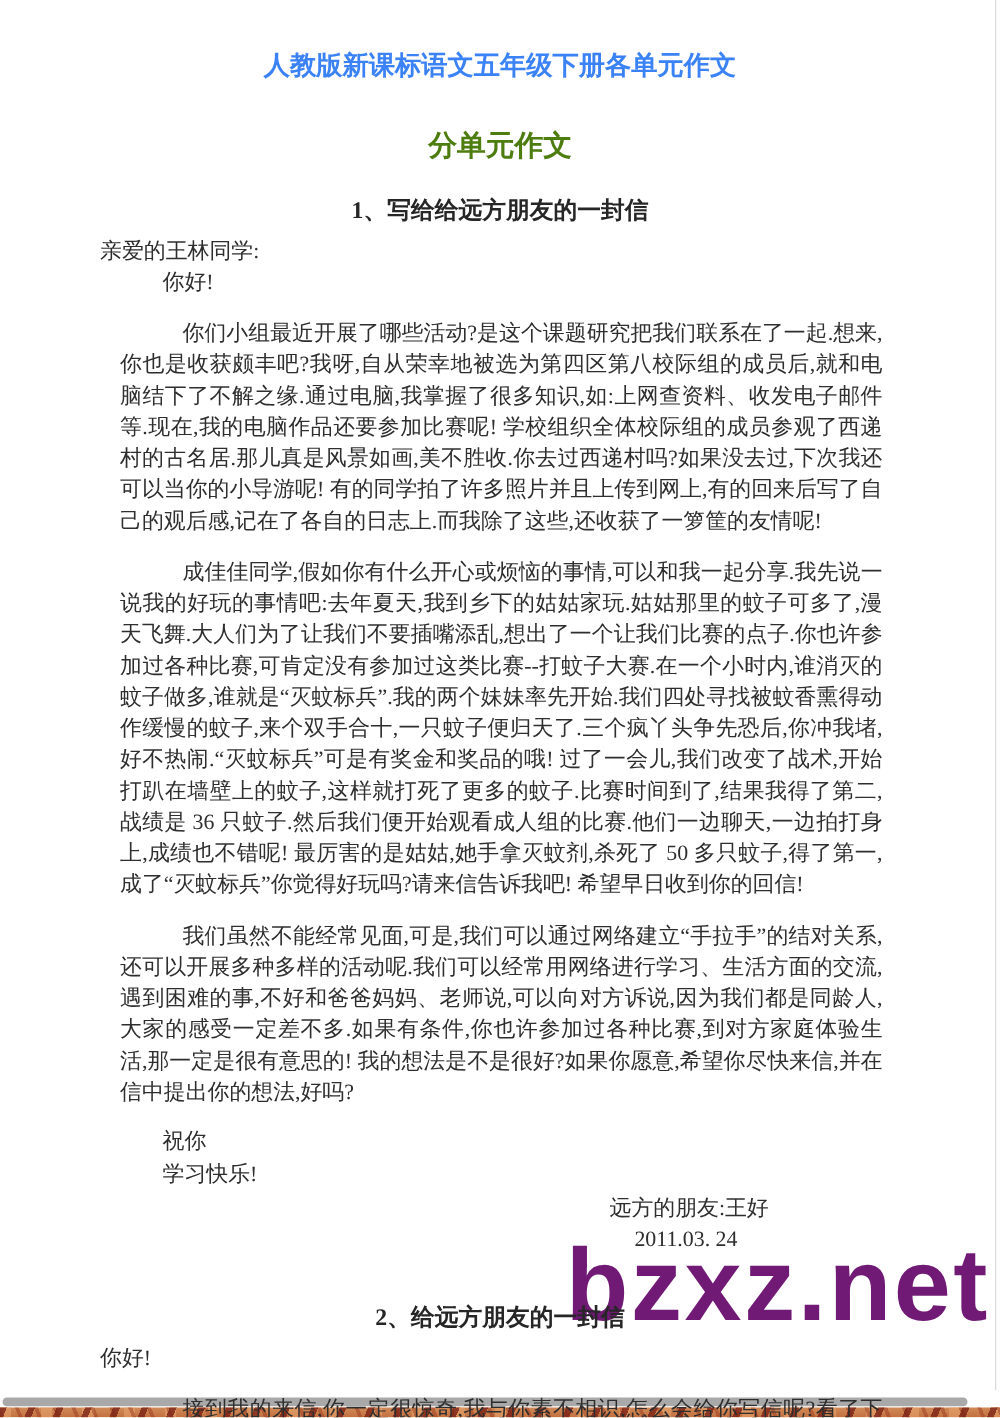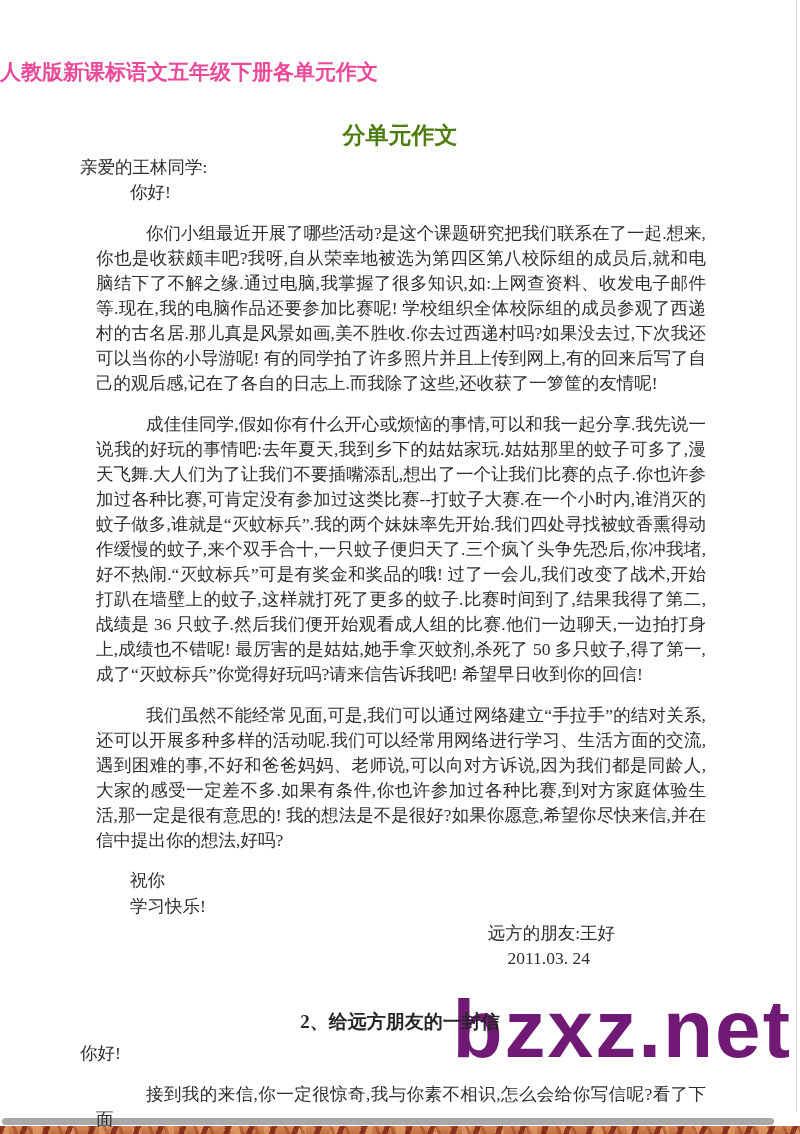--- a/index.html
+++ b/index.html
@@ -40,26 +40,26 @@
     line-height: 1;
   }
   .content {
     position: absolute;
     top: 0;
     left: 0;
     width: 800px;
     z-index: 1;
   }
   .doc-title {
-    margin-top: 59px;
-    text-align: left;
+    margin-top: 40px;
+    text-align: center;
     font-family: "Liberation Sans", "DejaVu Sans", sans-serif;
     font-weight: bold;
     font-size: 21px;
-    color: #ec4899;
+    color: #3b82f6;
     line-height: 26px;
   }
   .doc-subtitle {
     margin-top: 36px;
     text-align: center;
     font-family: "Liberation Sans", "DejaVu Sans", sans-serif;
     font-weight: bold;
     font-size: 23px;
     color: #4d7c0f;
     line-height: 28px;
@@ -141,20 +141,21 @@
   <div class="watermark">bzxz.net</div>
 
   <div class="page-edge-right"></div>
 
   <div class="content">
 
     <div class="doc-title">人教版新课标语文五年级下册各单元作文</div>
 
     <div class="doc-subtitle">分单元作文</div>
 
+    <div class="section-heading">1、写给给远方朋友的一封信</div>
 
     <div class="letter-body">
       <div class="line-salutation">亲爱的王林同学:</div>
       <div class="line-greeting-indent">你好!</div>
       <p class="para">你们小组最近开展了哪些活动?是这个课题研究把我们联系在了一起.想来,你也是收获颇丰吧?我呀,自从荣幸地被选为第四区第八校际组的成员后,就和电脑结下了不解之缘.通过电脑,我掌握了很多知识,如:上网查资料、收发电子邮件等.现在,我的电脑作品还要参加比赛呢! 学校组织全体校际组的成员参观了西递村的古名居.那儿真是风景如画,美不胜收.你去过西递村吗?如果没去过,下次我还可以当你的小导游呢! 有的同学拍了许多照片并且上传到网上,有的回来后写了自己的观后感,记在了各自的日志上.而我除了这些,还收获了一箩筐的友情呢!</p>
       <p class="para">成佳佳同学,假如你有什么开心或烦恼的事情,可以和我一起分享.我先说一说我的好玩的事情吧:去年夏天,我到乡下的姑姑家玩.姑姑那里的蚊子可多了,漫天飞舞.大人们为了让我们不要插嘴添乱,想出了一个让我们比赛的点子.你也许参加过各种比赛,可肯定没有参加过这类比赛--打蚊子大赛.在一个小时内,谁消灭的蚊子做多,谁就是“灭蚊标兵”.我的两个妹妹率先开始.我们四处寻找被蚊香熏得动作缓慢的蚊子,来个双手合十,一只蚊子便归天了.三个疯丫头争先恐后,你冲我堵,好不热闹.“灭蚊标兵”可是有奖金和奖品的哦! 过了一会儿,我们改变了战术,开始打趴在墙壁上的蚊子,这样就打死了更多的蚊子.比赛时间到了,结果我得了第二,战绩是 36 只蚊子.然后我们便开始观看成人组的比赛.他们一边聊天,一边拍打身上,成绩也不错呢! 最厉害的是姑姑,她手拿灭蚊剂,杀死了 50 多只蚊子,得了第一,成了“灭蚊标兵”你觉得好玩吗?请来信告诉我吧! 希望早日收到你的回信!</p>
       <p class="para">我们虽然不能经常见面,可是,我们可以通过网络建立“手拉手”的结对关系,还可以开展多种多样的活动呢.我们可以经常用网络进行学习、生活方面的交流,遇到困难的事,不好和爸爸妈妈、老师说,可以向对方诉说,因为我们都是同龄人,大家的感受一定差不多.如果有条件,你也许参加过各种比赛,到对方家庭体验生活,那一定是很有意思的! 我的想法是不是很好?如果你愿意,希望你尽快来信,并在信中提出你的想法,好吗?</p>
       <div class="closing-lead">祝你</div>
       <div class="closing-wish">学习快乐!</div>
       <div class="sig-line">远方的朋友:王好</div>

